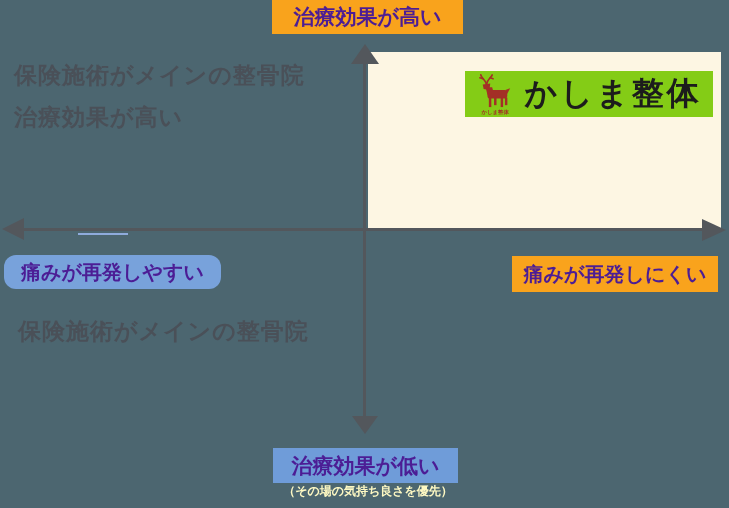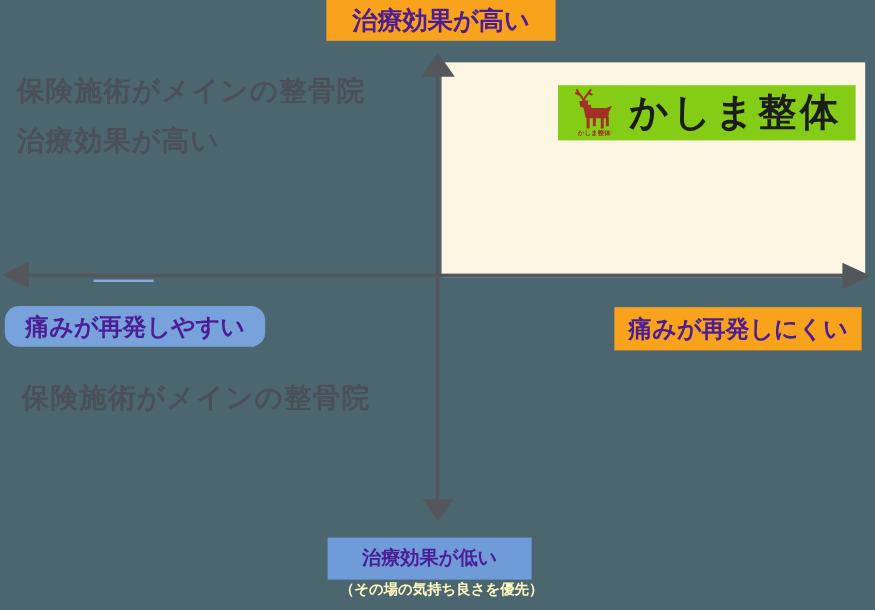--- a/index.html
+++ b/index.html
@@ -18,21 +18,21 @@
   .arrow-left{left:2px;top:218px;border-top:11px solid transparent;border-bottom:11px solid transparent;border-right:22px solid #53575C;}
   .arrow-right{left:702px;top:219px;border-top:11px solid transparent;border-bottom:11px solid transparent;border-left:24px solid #53575C;}
   .axis-accent{position:absolute;left:78px;top:233px;width:50px;height:2px;background:#8FABDC;}
   
   .tag{
     position:absolute;color:#4c1d95;font-weight:bold;
     display:flex;align-items:center;justify-content:center;
     white-space:nowrap;
   }
   .tag-top{left:272px;top:0;width:191px;height:34px;background:#F9A31C;font-size:21px;}
-  .tag-bottom{left:273px;top:448px;width:170px;height:35px;background:#6F9CD9;font-size:16px;}
+  .tag-bottom{left:273px;top:448px;width:185px;height:35px;background:#6F9CD9;font-size:21px;}
   .tag-left{left:4px;top:255px;width:217px;height:34px;background:#78A2DB;font-size:20px;border-radius:12px;}
   .tag-right{left:512px;top:256px;width:206px;height:36px;background:#F9A31C;font-size:20px;}
   .caption{
     position:absolute;left:240px;top:483px;width:256px;text-align:center;
     color:#fef9c3;font-weight:bold;font-size:12px;white-space:nowrap;
   }
   
   .qtext{
     position:absolute;color:#4A5058;font-weight:bold;font-size:23px;
     letter-spacing:1px;white-space:nowrap;line-height:1;text-align:center;

